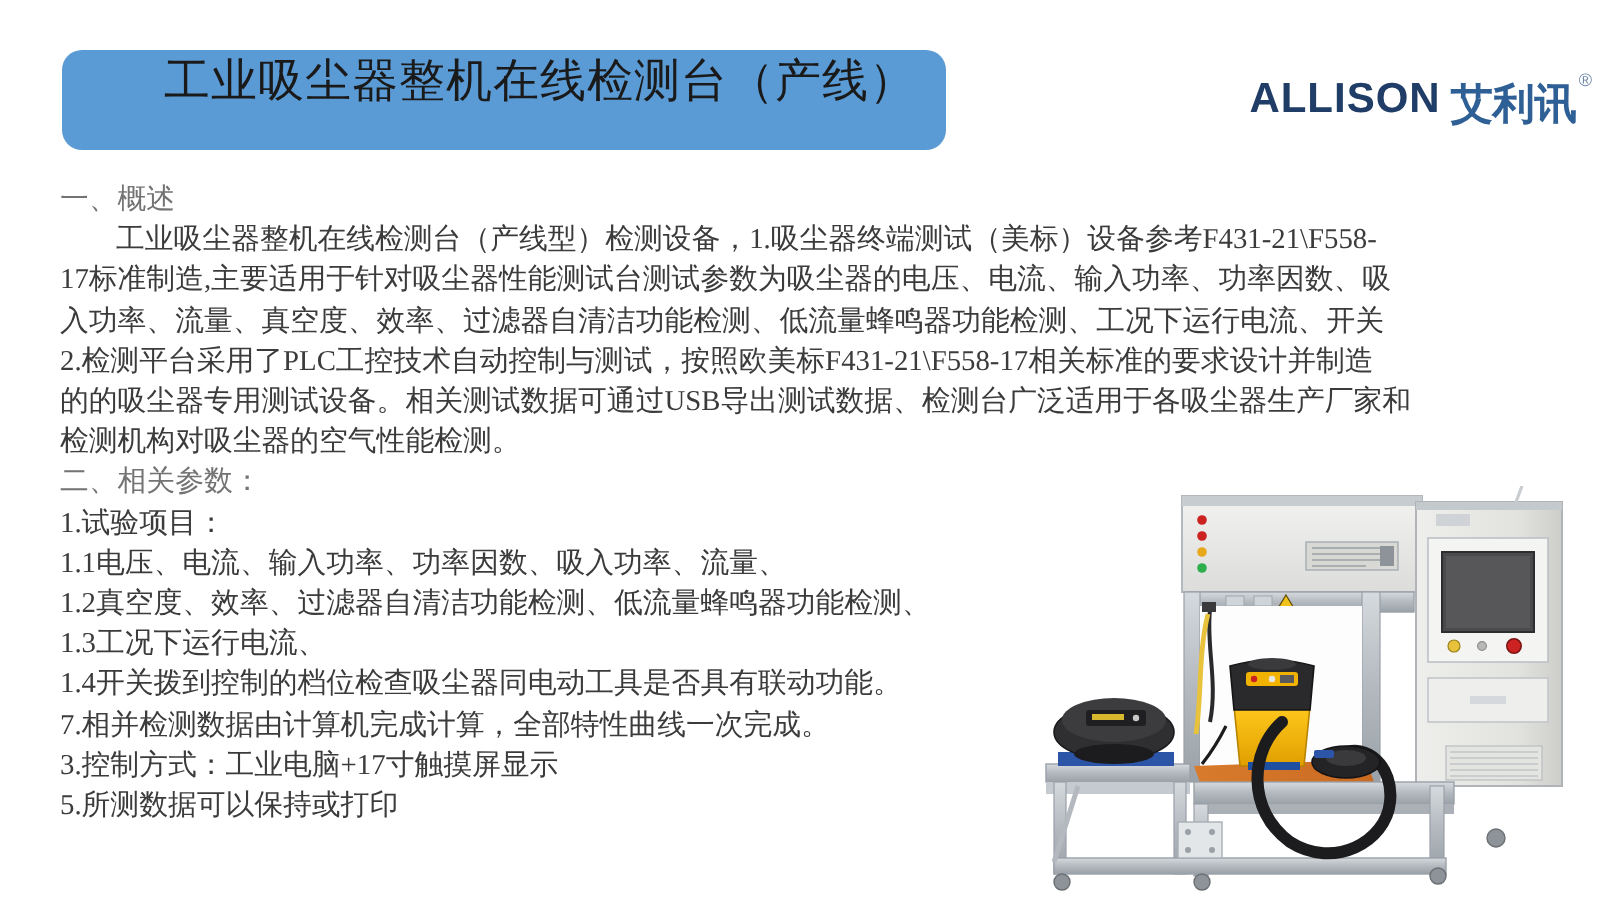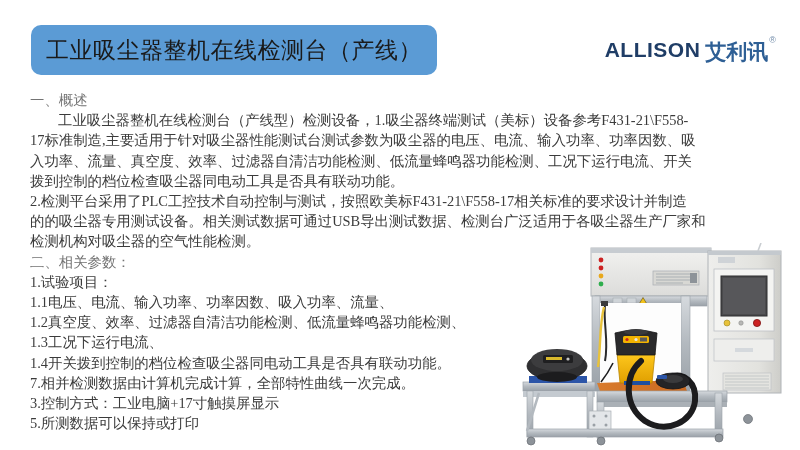--- a/index.html
+++ b/index.html
@@ -25,35 +25,36 @@
   
   .title-banner {
     position: absolute;
     left: 31px;
     top: 25px;
     width: 406px;
     height: 50px;
     background: #5B9BD5;
     border-radius: 10px;
     display: flex;
-    align-items: center;
+    align-items: flex-start;
     justify-content: center;
+    padding-left: 36px;
   }
   .title-banner .title-text {
     font-family: "Liberation Serif", "DejaVu Serif", serif;
     font-size: 23px;
     color: #1a1a1a;
     letter-spacing: 0.5px;
     white-space: nowrap;
   }
 
   
   .logo {
     position: absolute;
-    right: 24px;
+    right: 4px;
     top: 38px;
     display: flex;
     align-items: flex-start;
     white-space: nowrap;
   }
   .logo .logo-en {
     font-family: "Liberation Sans", "DejaVu Sans", sans-serif;
     font-weight: bold;
     font-size: 21px;
     letter-spacing: 0.5px;
@@ -119,21 +120,20 @@
     <span class="logo-en">ALLISON</span>
     <span class="logo-cn">艾利讯</span>
     <span class="logo-reg">®</span>
   </div>
 
   <div class="body-text">
     <p class="heading">一、概述</p>
     <p class="indent">工业吸尘器整机在线检测台（产线型）检测设备，1.吸尘器终端测试（美标）设备参考F431-21\F558-</p>
     <p>17标准制造,主要适用于针对吸尘器性能测试台测试参数为吸尘器的电压、电流、输入功率、功率因数、吸</p>
     <p>入功率、流量、真空度、效率、过滤器自清洁功能检测、低流量蜂鸣器功能检测、工况下运行电流、开关</p>
-    <p>拨到控制的档位检查吸尘器同电动工具是否具有联动功能。</p>
     <p>2.检测平台采用了PLC工控技术自动控制与测试，按照欧美标F431-21\F558-17相关标准的要求设计并制造</p>
     <p>的的吸尘器专用测试设备。相关测试数据可通过USB导出测试数据、检测台广泛适用于各吸尘器生产厂家和</p>
     <p>检测机构对吸尘器的空气性能检测。</p>
     <p class="heading">二、相关参数：</p>
     <p>1.试验项目：</p>
     <p>1.1电压、电流、输入功率、功率因数、吸入功率、流量、</p>
     <p>1.2真空度、效率、过滤器自清洁功能检测、低流量蜂鸣器功能检测、</p>
     <p>1.3工况下运行电流、</p>
     <p>1.4开关拨到控制的档位检查吸尘器同电动工具是否具有联动功能。</p>
     <p>7.相并检测数据由计算机完成计算，全部特性曲线一次完成。</p>

